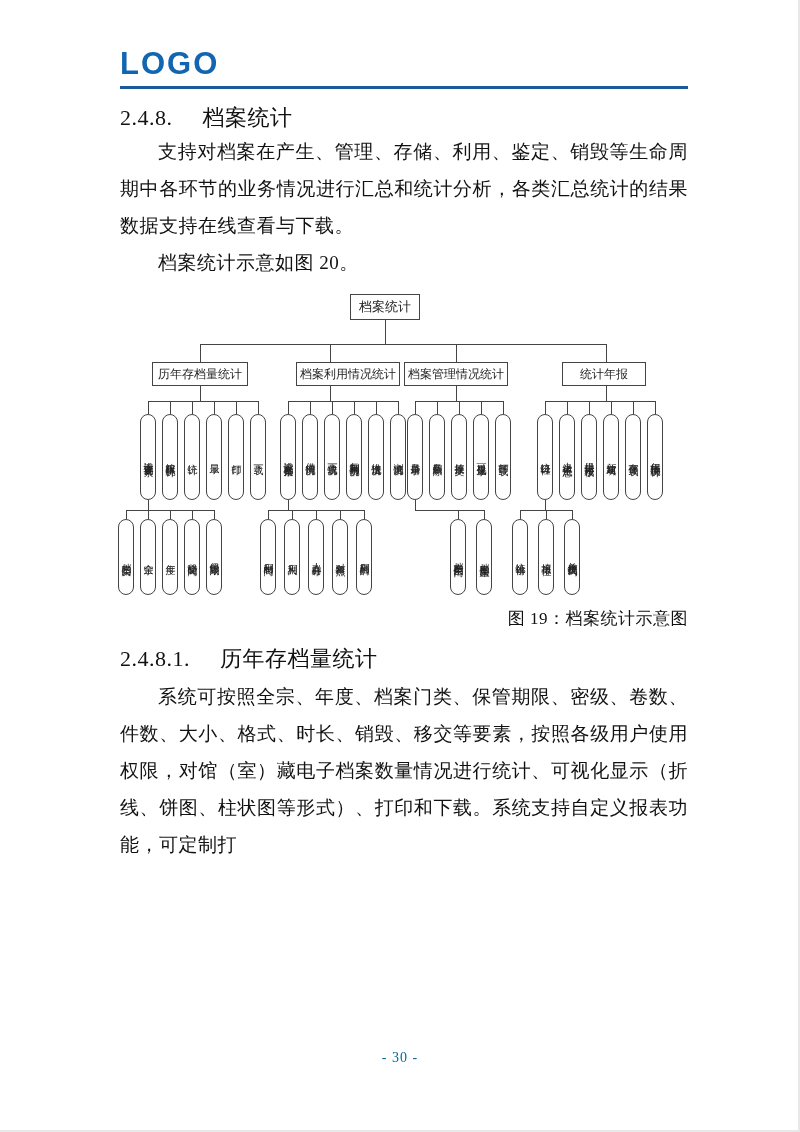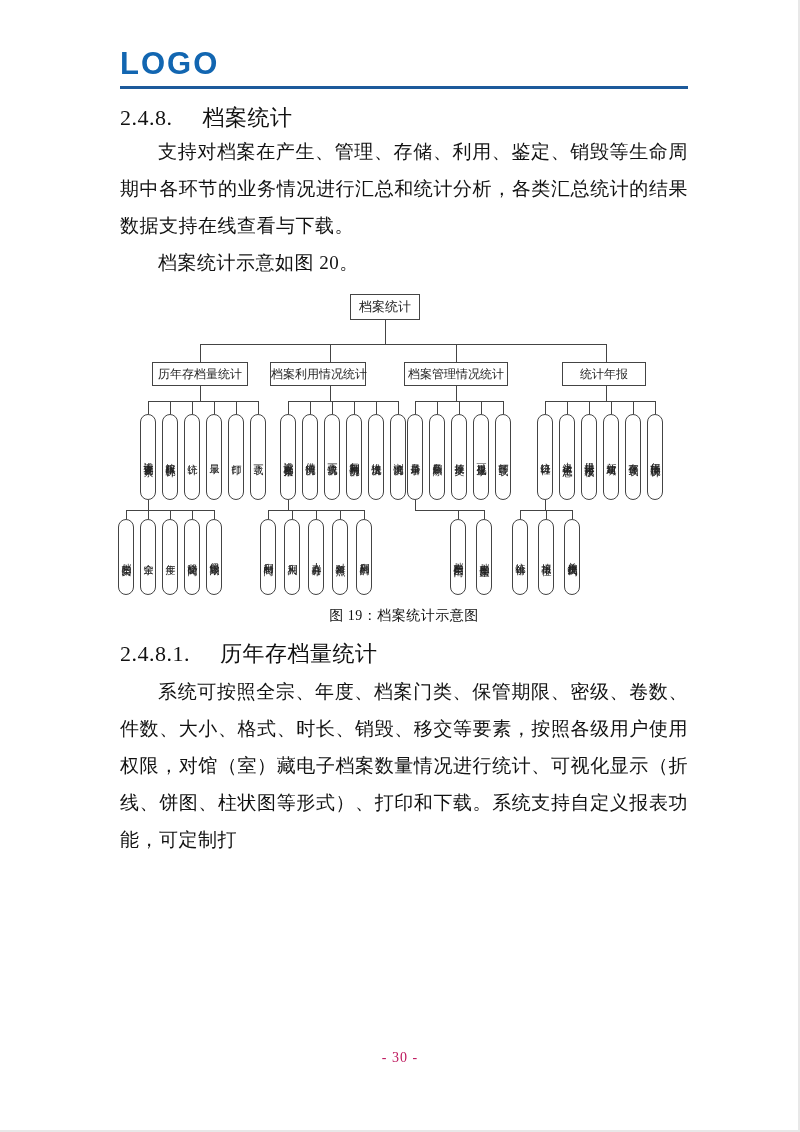--- a/index.html
+++ b/index.html
@@ -76,33 +76,33 @@
     font-size:10px;
     line-height:1;
     letter-spacing:1px;
     color:#222;
     overflow:hidden;
   }
   .cap{top:125px;height:86px;}
   .cap2{top:230px;height:76px;}
   .caption{
     margin-top:8px;
-    text-align:center;
-    font-size:14px;
+    text-align:right;
+    font-size:17px;
     letter-spacing:0.5px;
   }
   .heading2{}
   .para.last{margin-top:4px;}
   .footer{
     position:absolute;
     left:0;right:0;bottom:66px;
     text-align:center;
     font-size:14px;
     letter-spacing:1px;
-    color:#be185d;
+    color:#0369a1;
   }
 </style>
 </head>
 <body>
 
 <div class="page">
   <div class="content">
 
     <span class="logo">LOGO</span>
     <div class="rule"></div>
@@ -132,21 +132,21 @@
           M268 221 V230 M292 221 V230 M316 221 V230 M340 221 V230 M364 221 V230
           M415 211 V221 M415 221 H484
           M458 221 V230 M484 221 V230
           M545 211 V221 M520 221 H572
           M520 221 V230 M546 221 V230 M572 221 V230"></path>
       </svg>
 
       <div class="rbox">档案统计</div>
 
       <div class="bbox" style="left:152px;width:96px">历年存档量统计</div>
-      <div class="bbox" style="left:270px;width:96px">档案利用情况统计</div>
+      <div class="bbox" style="left:296px;width:104px">档案利用情况统计</div>
       <div class="bbox" style="left:404px;width:104px">档案管理情况统计</div>
       <div class="bbox" style="left:562px;width:84px">统计年报</div>
 
       <div class="cap" style="left:140px">设置查询要素</div>
       <div class="cap" style="left:162px">按权限统计</div>
       <div class="cap" style="left:184px">统计</div>
       <div class="cap" style="left:206px">显示</div>
       <div class="cap" style="left:228px">打印</div>
       <div class="cap" style="left:250px">下载</div>
 

